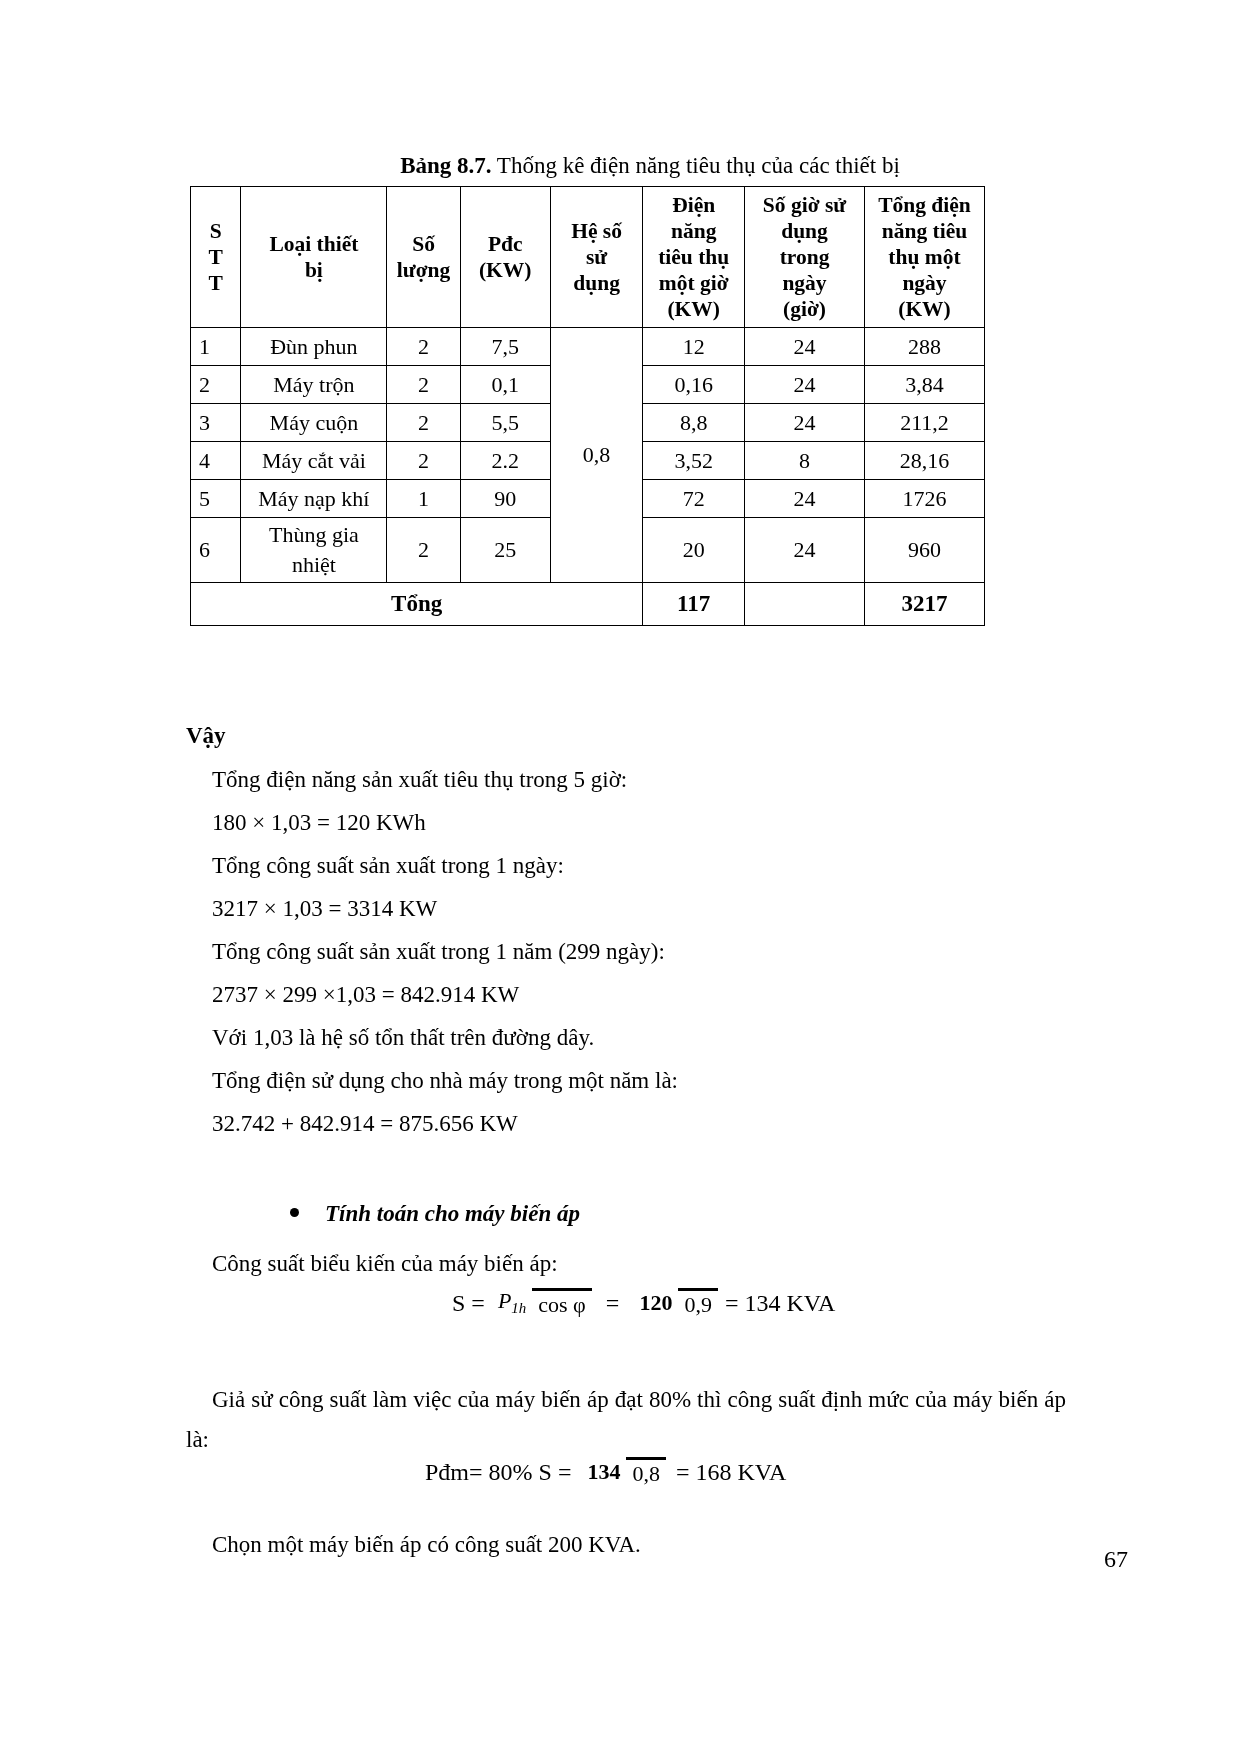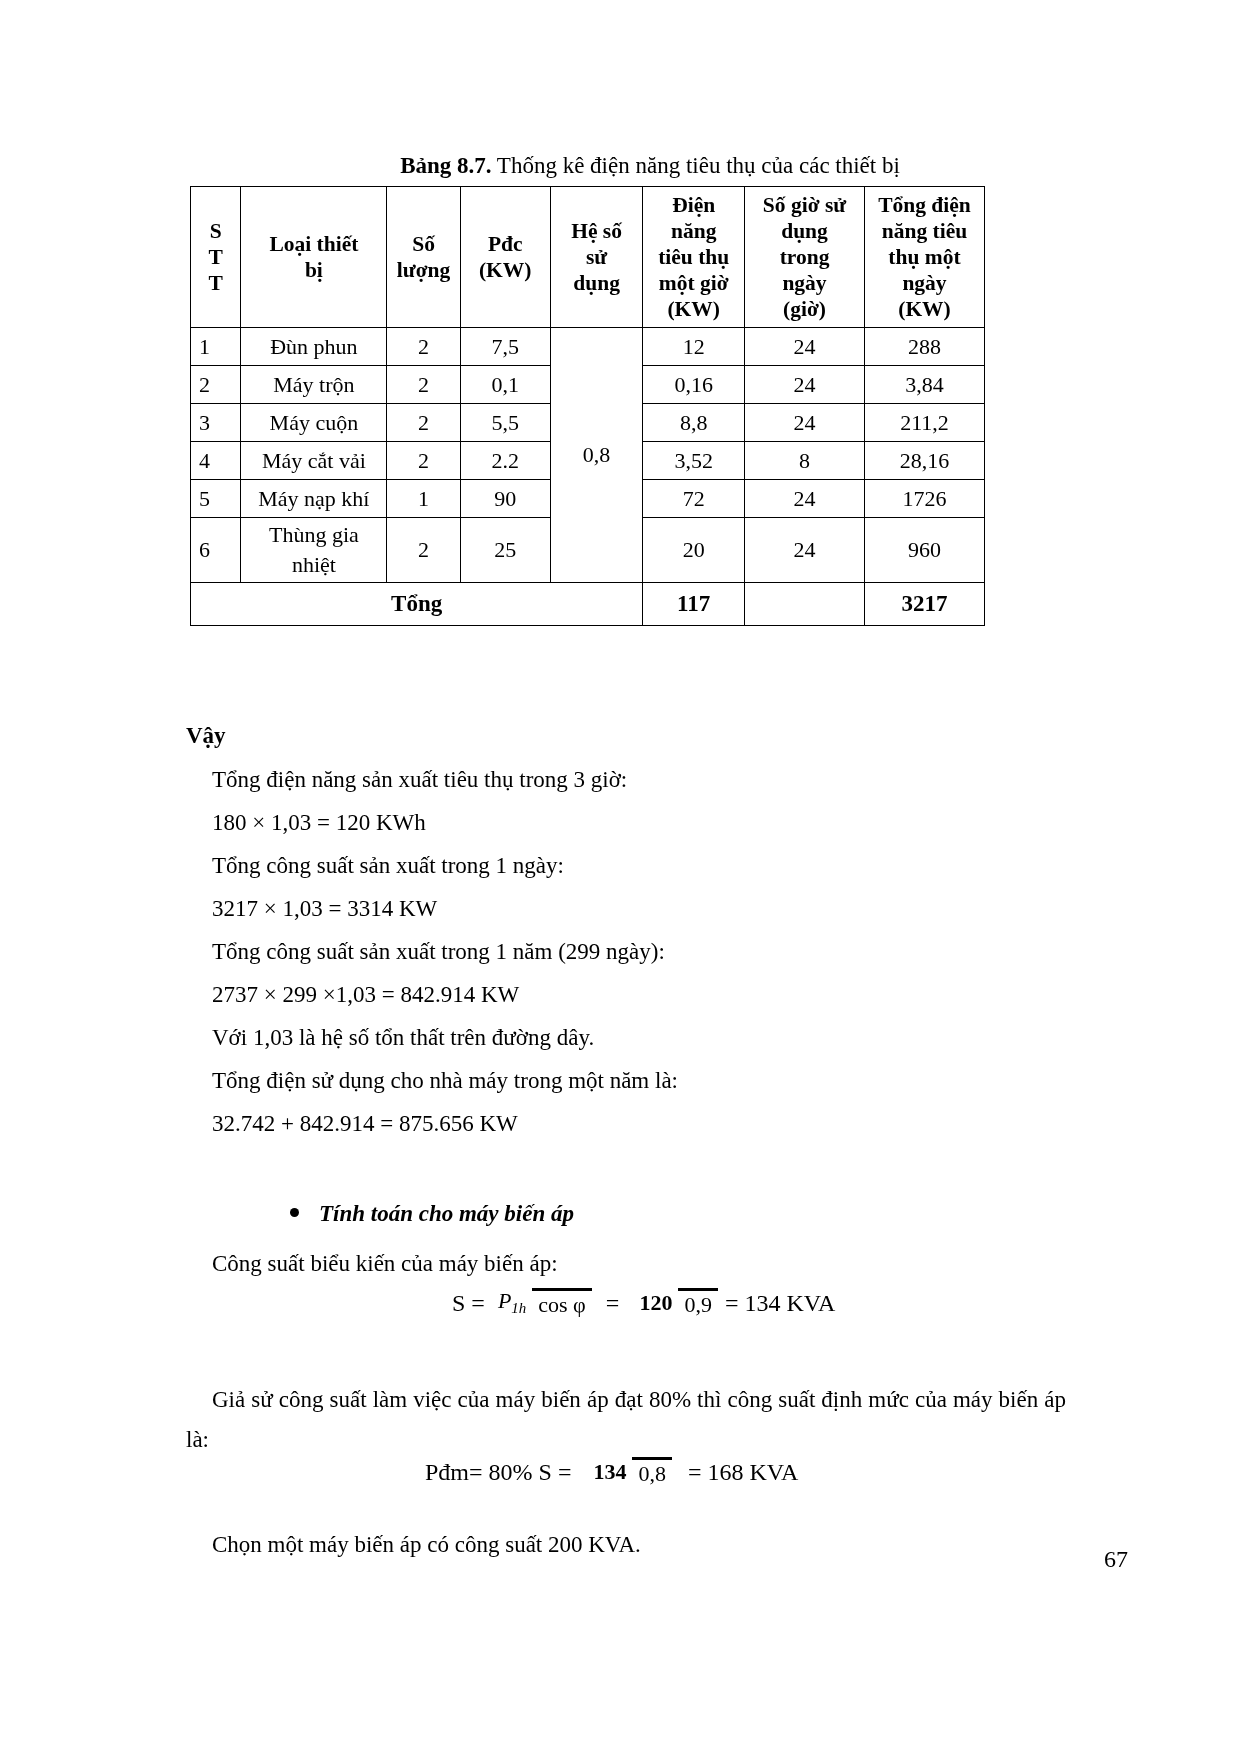--- a/index.html
+++ b/index.html
@@ -85,21 +85,21 @@
     position: absolute;
     font-size: 23px;
     line-height: 40px;
     text-align: justify;
   }
 
   .bullet-row {
     position: absolute;
     display: flex;
     align-items: baseline;
-    gap: 20px;
+    gap: 26px;
     font-size: 23px;
   }
   .bullet-dot {
     display: inline-block;
     width: 9px;
     height: 9px;
     border-radius: 50%;
     background: #000;
     position: relative;
     top: -4px;
@@ -275,21 +275,21 @@
         <td colspan="5">Tổng</td>
         <td>117</td>
         <td></td>
         <td>3217</td>
       </tr>
     </tbody>
   </table>
 
   <div class="txt bold" style="left:186px; top:721px;text-align:right;">Vậy</div>
 
-  <div class="txt" style="left:212px; top:765px;">Tổng điện năng sản xuất tiêu thụ trong 3 giờ:</div>
+  <div class="txt" style="left:212px; top:765px;">Tổng điện năng sản xuất tiêu thụ trong 5 giờ:</div>
   <div class="txt" style="left:212px; top:808px;">180 × 1,03 =  120 KWh</div>
   <div class="txt" style="left:212px; top:851px;">Tổng công suất sản xuất trong 1 ngày:</div>
   <div class="txt" style="left:212px; top:894px;">3217 × 1,03 = 3314 KW</div>
   <div class="txt" style="left:212px; top:937px;">Tổng công suất sản xuất trong 1 năm (299 ngày):</div>
   <div class="txt" style="left:212px; top:980px;">2737 × 299 ×1,03 =  842.914 KW</div>
   <div class="txt" style="left:212px; top:1023px;">Với 1,03 là hệ số tổn thất trên đường dây.</div>
   <div class="txt" style="left:212px; top:1066px;">Tổng điện sử dụng cho nhà máy trong một năm là:</div>
   <div class="txt" style="left:212px; top:1109px;">32.742 + 842.914 = 875.656 KW</div>
 
 
@@ -311,21 +311,21 @@
       <span class="num">120</span>
       <span class="den">0,9</span>
     </span>
     <span>= 134 KVA</span>
   </div>
 
   <div class="para" style="left:186px; top:1380px; width:880px; text-indent:26px;">Giả sử công suất làm việc của máy biến áp đạt 80% thì công suất định mức của máy biến áp là:</div>
 
   <div class="formula" style="left:425px; top:1457px;">
     <span>Pđm= 80% S =</span>
-    <span class="frac" style="margin:0 16px;">
+    <span class="frac" style="margin:0 10px;">
       <span class="num">134</span>
       <span class="den">0,8</span>
     </span>
     <span>= 168 KVA</span>
   </div>
 
   <div class="txt" style="left:212px; top:1530px;">Chọn một máy biến áp có công suất 200 KVA.</div>
 
   <div class="pageno">67</div>
 </div>

